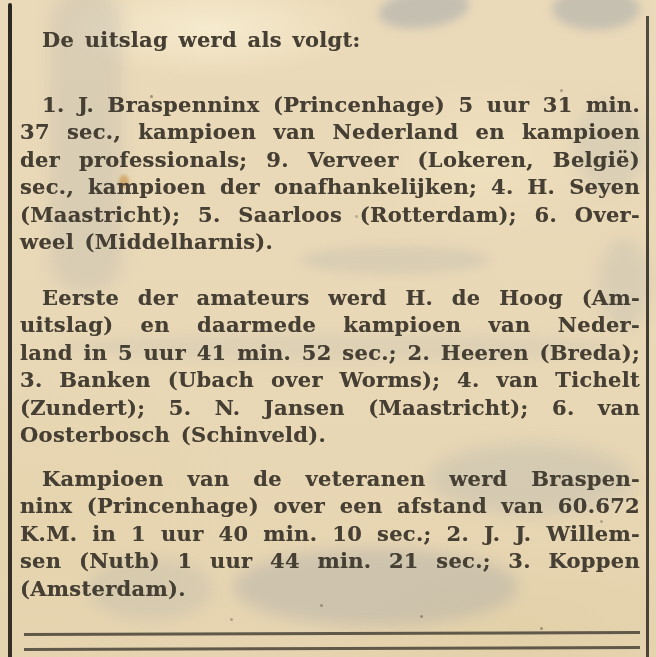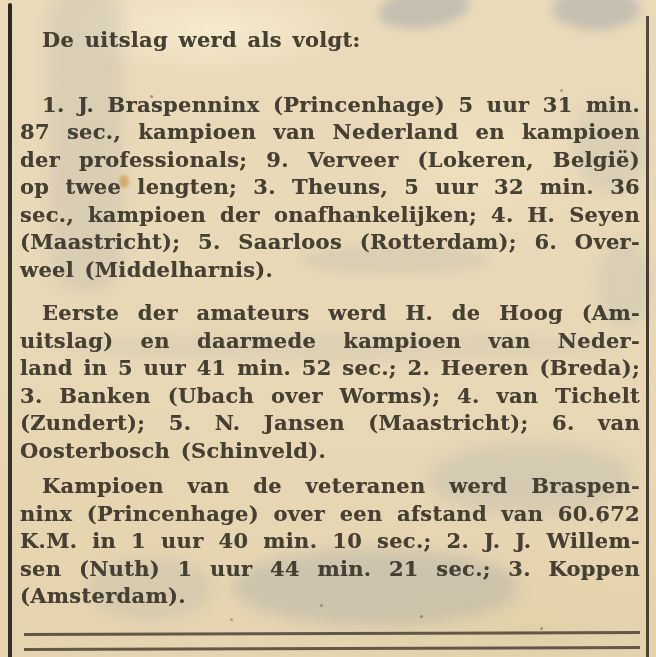--- a/index.html
+++ b/index.html
@@ -32,22 +32,22 @@
   
   .content { position:absolute; left:20px; top:0; width:620px;
              font-size:21px; line-height:27.5px; font-weight:700;
              color:#463f34; letter-spacing:0.3px; word-spacing:3px;
              text-shadow:0 0 0.6px rgba(66,59,48,0.55); }
   .line { text-align:justify; text-align-last:justify; }
   .line.noj { text-align-last:left; }
   .indent { text-indent:22px; }
   .intro { margin-top:26px; }
   .para1 { margin-top:37px; }
-  .para2 { margin-top:16px; }
-  .para3 { margin-top:8px; }
+  .para2 { margin-top:28px; }
+  .para3 { margin-top:16px; }
 
   
   .sm { position:absolute; border-radius:50%; filter:blur(6px); }
   .sm1  { left:50px;  top:-12px; width:72px;  height:305px; background:rgba(130,145,160,0.16); filter:blur(8px); border-radius:34px; }
   .sm2  { left:378px; top:-10px; width:92px;  height:38px;  background:rgba(108,130,162,0.30); transform:rotate(-7deg); filter:blur(5px); }
   .sm3  { left:552px; top:-12px; width:88px;  height:42px;  background:rgba(104,126,158,0.28); filter:blur(5px); }
   .sm4  { left:574px; top:100px; width:72px;  height:92px;  background:rgba(130,148,168,0.14); filter:blur(7px); }
   .sm5  { left:598px; top:238px; width:52px;  height:92px;  background:rgba(130,148,168,0.15); filter:blur(7px); }
   .sm6  { left:300px; top:246px; width:190px; height:28px;  background:rgba(120,140,165,0.14); filter:blur(5px); }
   .sm7  { left:60px;  top:333px; width:560px; height:28px;  background:rgba(125,145,168,0.10); filter:blur(6px); }
@@ -84,23 +84,22 @@
   <div class="specks"></div>
 
   <div class="rule-left"></div>
   <div class="rule-right"></div>
 
   <div class="content">
     <div class="line noj indent intro">De uitslag werd als volgt:</div>
 
     <div class="para1">
       <div class="line indent">1. J. Braspenninx (Princenhage) 5 uur 31 min.</div>
-      <div class="line">87 sec., kampioen van Nederland en kampioen</div>
+      <div class="line">37 sec., kampioen van Nederland en kampioen</div>
       <div class="line">der professionals; 9. Verveer (Lokeren, België)</div>
-      <div class="line">op twee lengten; 3. Theuns, 5 uur 32 min. 36</div>
       <div class="line">sec., kampioen der onafhankelijken; 4. H. Seyen</div>
       <div class="line">(Maastricht); 5. Saarloos (Rotterdam); 6. Over-</div>
       <div class="line noj">weel (Middelharnis).</div>
     </div>
 
     <div class="para2">
       <div class="line indent">Eerste der amateurs werd H. de Hoog (Am-</div>
       <div class="line">uitslag) en daarmede kampioen van Neder-</div>
       <div class="line">land in 5 uur 41 min. 52 sec.; 2. Heeren (Breda);</div>
       <div class="line">3. Banken (Ubach over Worms); 4. van Tichelt</div>

